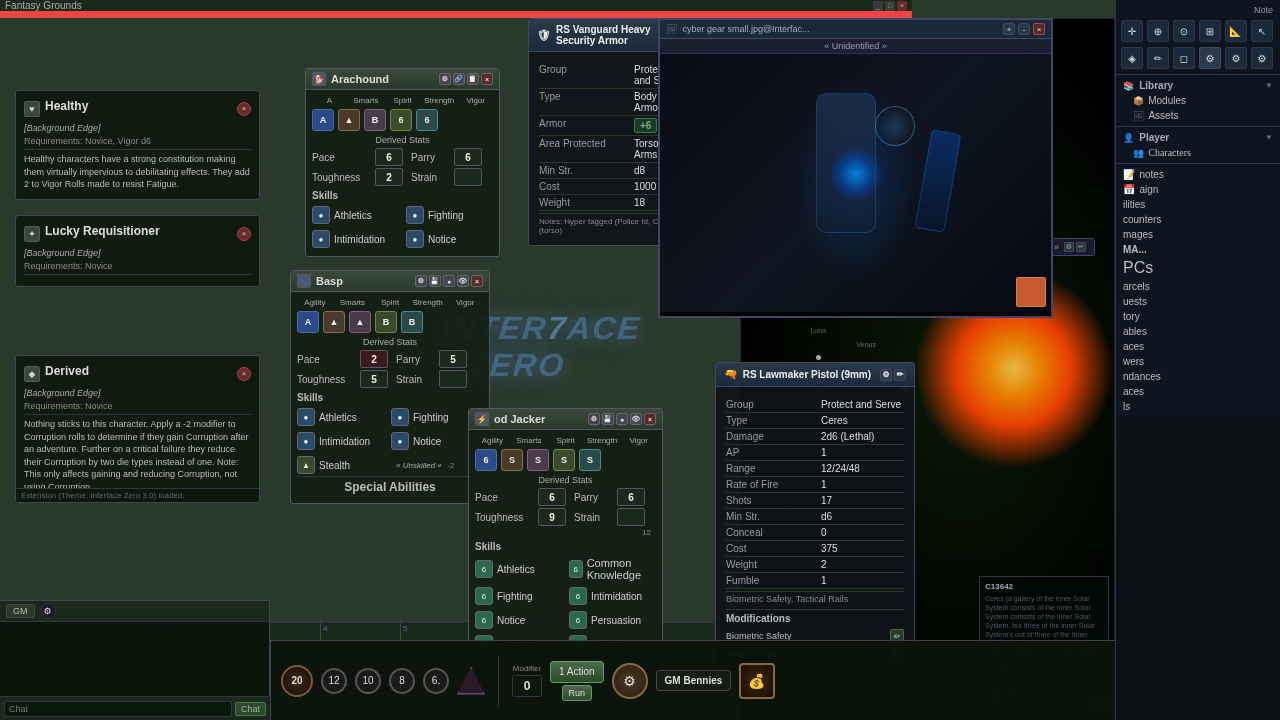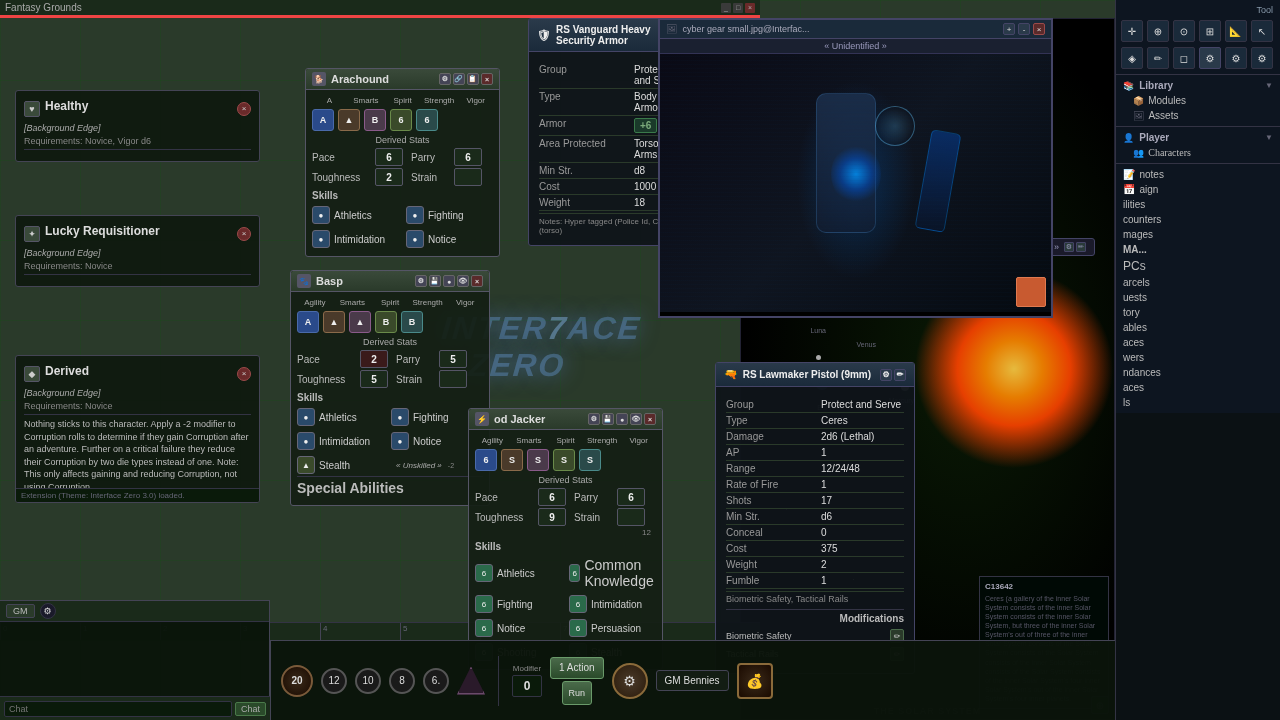--- a/index.html
+++ b/index.html
@@ -23,24 +23,24 @@
         linear-gradient(rgba(0,100,0,0.15) 1px, transparent 1px),
         linear-gradient(90deg, rgba(0,100,0,0.15) 1px, transparent 1px);
       background-size: 80px 80px;
       z-index: 0;
     }
 
     
     .title-bar {
       position: absolute;
       top: 0; left: 0;
-      width: 760px;
+      width: 912px;
       height: 18px;
       background: #1a2a1a;
-      border-bottom: 3px solid #ef4444;
+      border-bottom: 7px solid #ef4444;
       display: flex;
       align-items: center;
       padding: 0 5px;
       z-index: 100;
       font-size: 10px;
       color: #aaa;
     }
 
     
     .panel {
@@ -470,23 +470,23 @@
 
     
     .sep { width: 100%; height: 1px; background: #334; margin: 3px 0; }
 
     
     ::-webkit-scrollbar { width: 6px; }
     ::-webkit-scrollbar-track { background: #1a2a1a; }
     ::-webkit-scrollbar-thumb { background: #445; border-radius: 3px; }
 
     .special-abilities-title {
-      font-size: 14px;
+      font-size: 12px;
       font-weight: bold;
-      text-align: left;
+      text-align: center;
       color: #bbb;
       padding: 3px 0;
       border-top: 1px solid #334;
     }
 
     
     .solar-bg {
       position: absolute;
       background: #000;
       border: 1px solid #223;
@@ -556,21 +556,21 @@
   <div style="position:absolute; bottom:5px; right:5px;
        width:18px; height:18px; background:#1a2a1a; border:1px solid #334;
        border-radius:2px; display:flex; align-items:center; justify-content:center;
        font-size:10px; color:#556; cursor:pointer;">⊕</div>
 </div>
 
 <div class="right-toolbar">
 
   <div style="background:#0d1520; border-bottom:1px solid #334; padding:3px; display:flex; flex-direction:column; gap:1px;">
     <div style="display:flex; justify-content:flex-end; align-items:center; padding:2px 4px;">
-      <span style="font-size:9px; color:#8899aa;">Tool</span>
+      <span style="font-size:9px; color:#8899aa;">Note</span>
     </div>
 
     <div style="display:grid; grid-template-columns:repeat(6,1fr); gap:2px; padding:2px;">
       <div style="width:22px;height:22px;background:#1a2a3a;border:1px solid #334;border-radius:2px;display:flex;align-items:center;justify-content:center;font-size:10px;cursor:pointer;">✛</div>
       <div style="width:22px;height:22px;background:#1a2a3a;border:1px solid #334;border-radius:2px;display:flex;align-items:center;justify-content:center;font-size:10px;cursor:pointer;">⊕</div>
       <div style="width:22px;height:22px;background:#1a2a3a;border:1px solid #334;border-radius:2px;display:flex;align-items:center;justify-content:center;font-size:10px;cursor:pointer;">⊙</div>
       <div style="width:22px;height:22px;background:#1a2a3a;border:1px solid #334;border-radius:2px;display:flex;align-items:center;justify-content:center;font-size:10px;cursor:pointer;">⊞</div>
       <div style="width:22px;height:22px;background:#1a2a3a;border:1px solid #334;border-radius:2px;display:flex;align-items:center;justify-content:center;font-size:10px;cursor:pointer;">📐</div>
       <div style="width:22px;height:22px;background:#1a2a3a;border:1px solid #334;border-radius:2px;display:flex;align-items:center;justify-content:center;font-size:10px;cursor:pointer;">↖</div>
     </div>
@@ -621,21 +621,21 @@
     <div style="display:flex; align-items:center; padding:2px 4px; cursor:pointer; color:#bbb; font-size:10px;">
       <span style="margin-right:4px;color:#667;">📝</span>notes
     </div>
     <div style="display:flex; align-items:center; padding:2px 4px; cursor:pointer; color:#bbb; font-size:10px;">
       <span style="margin-right:4px;color:#667;">📅</span>aign
     </div>
     <div style="display:flex; align-items:center; padding:2px 4px; cursor:pointer; color:#bbb; font-size:10px;">ilities</div>
     <div style="display:flex; align-items:center; padding:2px 4px; cursor:pointer; color:#bbb; font-size:10px;">counters</div>
     <div style="display:flex; align-items:center; padding:2px 4px; cursor:pointer; color:#bbb; font-size:10px;">mages</div>
     <div style="display:flex; align-items:center; padding:2px 4px; cursor:pointer; color:#bbb; font-size:10px; font-weight:bold;">MA...</div>
-    <div style="display:flex; align-items:center; padding:2px 4px; cursor:pointer; color:#bbb; font-size:12px;text-align:right;">PCs</div>
+    <div style="display:flex; align-items:center; padding:2px 4px; cursor:pointer; color:#bbb; font-size:16px;text-align:right;">PCs</div>
     <div style="display:flex; align-items:center; padding:2px 4px; cursor:pointer; color:#bbb; font-size:10px;">arcels</div>
     <div style="display:flex; align-items:center; padding:2px 4px; cursor:pointer; color:#bbb; font-size:10px;">uests</div>
     <div style="display:flex; align-items:center; padding:2px 4px; cursor:pointer; color:#bbb; font-size:10px;">tory</div>
     <div style="display:flex; align-items:center; padding:2px 4px; cursor:pointer; color:#bbb; font-size:10px;">ables</div>
     <div style="display:flex; align-items:center; padding:2px 4px; cursor:pointer; color:#bbb; font-size:10px;">aces</div>
     <div style="display:flex; align-items:center; padding:2px 4px; cursor:pointer; color:#bbb; font-size:10px;">wers</div>
     <div style="display:flex; align-items:center; padding:2px 4px; cursor:pointer; color:#bbb; font-size:10px;">ndances</div>
     <div style="display:flex; align-items:center; padding:2px 4px; cursor:pointer; color:#bbb; font-size:10px;">aces</div>
     <div style="display:flex; align-items:center; padding:2px 4px; cursor:pointer; color:#bbb; font-size:10px;">ls</div>
   </div>
@@ -652,20 +652,21 @@
 
 <div class="bg-panel" style="left:15px; top:90px; width:245px;">
   <div style="display:flex; align-items:center; gap:5px; margin-bottom:5px;">
     <div style="width:16px;height:16px;background:#3a4a3a;border:1px solid #556;border-radius:2px;display:flex;align-items:center;justify-content:center;font-size:9px;">♥</div>
     <span class="bg-panel-title">Healthy</span>
     <div style="margin-left:auto;width:14px;height:14px;background:#6a2a2a;border-radius:50%;border:1px solid #9a4a4a;display:flex;align-items:center;justify-content:center;font-size:8px;cursor:pointer;">×</div>
   </div>
   <div class="bg-panel-edge">[Background Edge]</div>
   <div class="bg-panel-req">Requirements: Novice, Vigor d6</div>
   <div class="sep"></div>
+  <div class="bg-panel-desc">Healthy characters have a strong constitution making them virtually impervious to debilitating effects. They add 2 to Vigor Rolls made to resist Fatigue.</div>
 </div>
 
 <div class="bg-panel" style="left:15px; top:215px; width:245px;">
   <div style="display:flex; align-items:center; gap:5px; margin-bottom:5px;">
     <div style="width:16px;height:16px;background:#3a4a3a;border:1px solid #556;border-radius:2px;display:flex;align-items:center;justify-content:center;font-size:9px;">✦</div>
     <span class="bg-panel-title">Lucky Requisitioner</span>
     <div style="margin-left:auto;width:14px;height:14px;background:#6a2a2a;border-radius:50%;border:1px solid #9a4a4a;display:flex;align-items:center;justify-content:center;font-size:8px;cursor:pointer;">×</div>
   </div>
   <div class="bg-panel-edge">[Background Edge]</div>
   <div class="bg-panel-req">Requirements: Novice</div>
@@ -893,21 +894,21 @@
     </div>
     <div style="font-size:8px;color:#888;text-align:right;padding-right:5px;">12</div>
     <div class="skills-title">Skills</div>
     <div style="display:grid; grid-template-columns:1fr 1fr; gap:2px;">
       <div class="skill-row">
         <div class="skill-die" style="background:#2a6a4a;">6</div>
         <span class="skill-name">Athletics</span>
       </div>
       <div class="skill-row">
         <div class="skill-die" style="background:#2a6a4a;">6</div>
-        <span class="skill-name" style="font-size:14px;">Common Knowledge</span>
+        <span class="skill-name" style="font-size:11px;">Common Knowledge</span>
       </div>
       <div class="skill-row">
         <div class="skill-die" style="background:#2a6a4a;">6</div>
         <span class="skill-name">Fighting</span>
       </div>
       <div class="skill-row">
         <div class="skill-die" style="background:#2a6a4a;">6</div>
         <span class="skill-name">Intimidation</span>
       </div>
       <div class="skill-row">
@@ -1065,21 +1066,21 @@
     <div class="item-row">
       <span class="item-key">Weight</span>
       <span class="item-val">2</span>
     </div>
     <div class="item-row">
       <span class="item-key">Fumble</span>
       <span class="item-val">1</span>
     </div>
     <div style="font-size:9px;color:#888;padding:2px 0;border-top:1px solid #2a3a2a;">Biometric Safety, Tactical Rails</div>
 
-    <div style="font-size:10px;font-weight:bold;color:#bbb;text-align:right;padding:3px 0;border-top:1px solid #334;margin-top:3px;">Modifications</div>
+    <div style="font-size:10px;font-weight:bold;color:#bbb;text-align:left;padding:3px 0;border-top:1px solid #334;margin-top:3px;">Modifications</div>
     <div style="display:flex; align-items:center; justify-content:space-between; padding:2px 0;">
       <span style="font-size:9px;color:#bbb;">Biometric Safety</span>
       <div style="width:14px;height:14px;background:#2a3a2a;border:1px solid #4a6a4a;border-radius:2px;cursor:pointer;font-size:8px;display:flex;align-items:center;justify-content:center;">✏</div>
     </div>
     <div style="display:flex; align-items:center; justify-content:space-between; padding:2px 0;">
       <span style="font-size:9px;color:#bbb;">Tactical Rails</span>
       <div style="width:14px;height:14px;background:#2a3a2a;border:1px solid #4a6a4a;border-radius:2px;cursor:pointer;font-size:8px;display:flex;align-items:center;justify-content:center;">✏</div>
     </div>
   </div>
 </div>
@@ -1114,28 +1115,28 @@
 
   <div style="width:1px;height:50px;background:#334;margin:0 5px;"></div>
 
   <div style="display:flex; flex-direction:column; align-items:center; gap:2px;">
     <div style="font-size:8px;color:#888;">Modifier</div>
     <div style="background:#0a1a0a;border:1px solid #334;border-radius:2px;width:30px;height:22px;display:flex;align-items:center;justify-content:center;font-size:12px;font-weight:bold;color:#ddd;">0</div>
   </div>
 
   <div style="display:flex; flex-direction:column; align-items:center; gap:2px;">
     <button class="action-btn">1 Action</button>
-    <button class="action-btn" style="font-size:9px;padding:1px 6px;height:24px;">Run</button>
+    <button class="action-btn" style="font-size:9px;padding:1px 6px;height:16px;">Run</button>
   </div>
 
   <div style="width:36px;height:36px;background:radial-gradient(circle, #4a3a2a, #2a1a0a);
        border:2px solid #8a6a3a;border-radius:50%;cursor:pointer;display:flex;align-items:center;justify-content:center;font-size:14px;">⚙</div>
 
   <div class="bennies-box">
-    <div style="font-size:10px;font-weight:normal;color:#ddd;">GM Bennies</div>
+    <div style="font-size:10px;font-weight:bold;color:#ddd;">GM Bennies</div>
   </div>
 
   <div style="width:36px;height:36px;background:radial-gradient(circle, #3a2a1a, #1a0a00);
        border:2px solid #8a6a3a;border-radius:4px;cursor:pointer;display:flex;align-items:center;justify-content:center;font-size:14px;">💰</div>
 
 </div>
 
 <div class="map-ruler">
   <div class="ruler-mark">0</div>
   <div class="ruler-mark">1</div>

